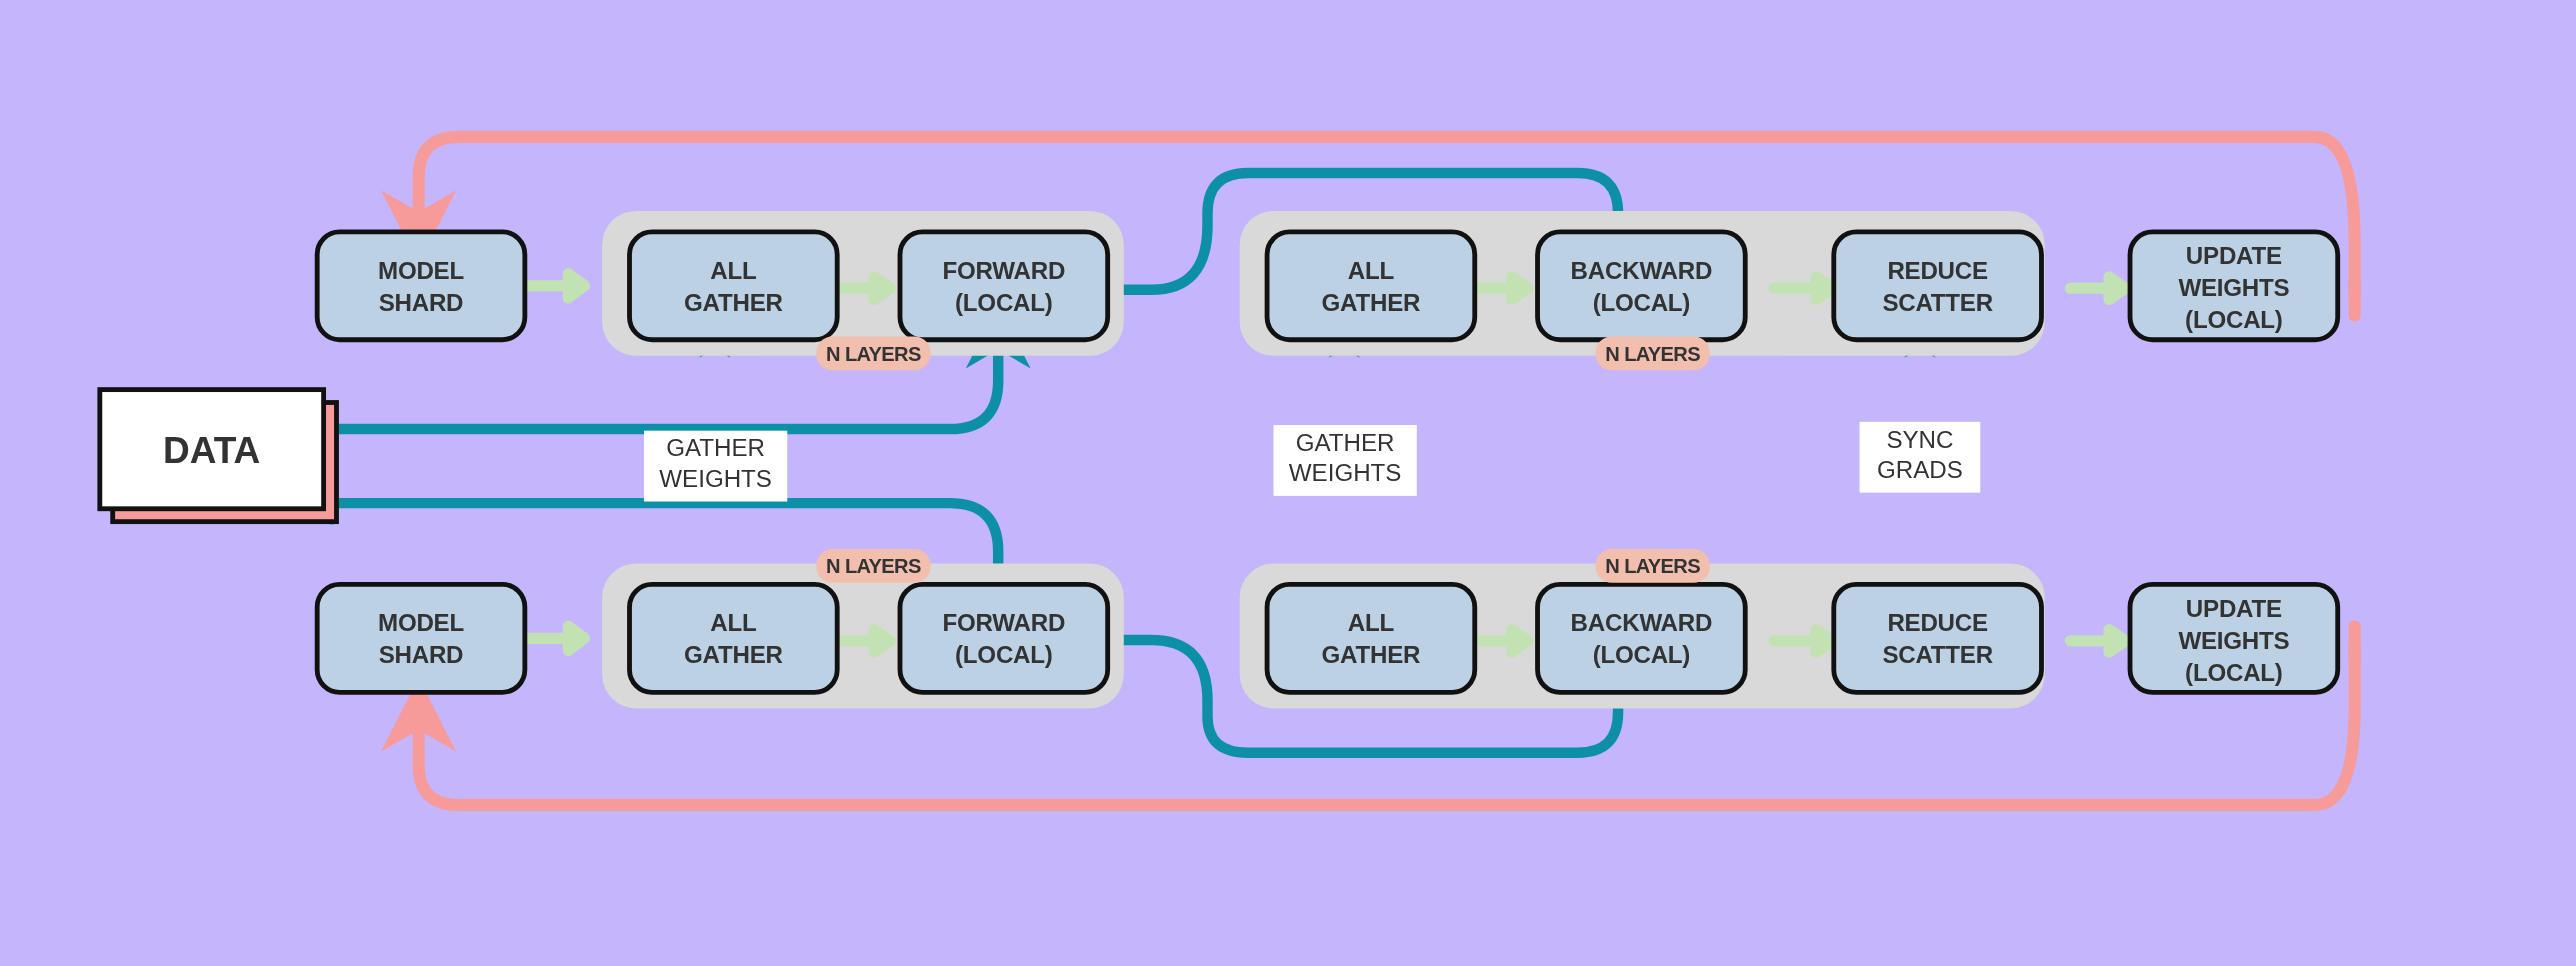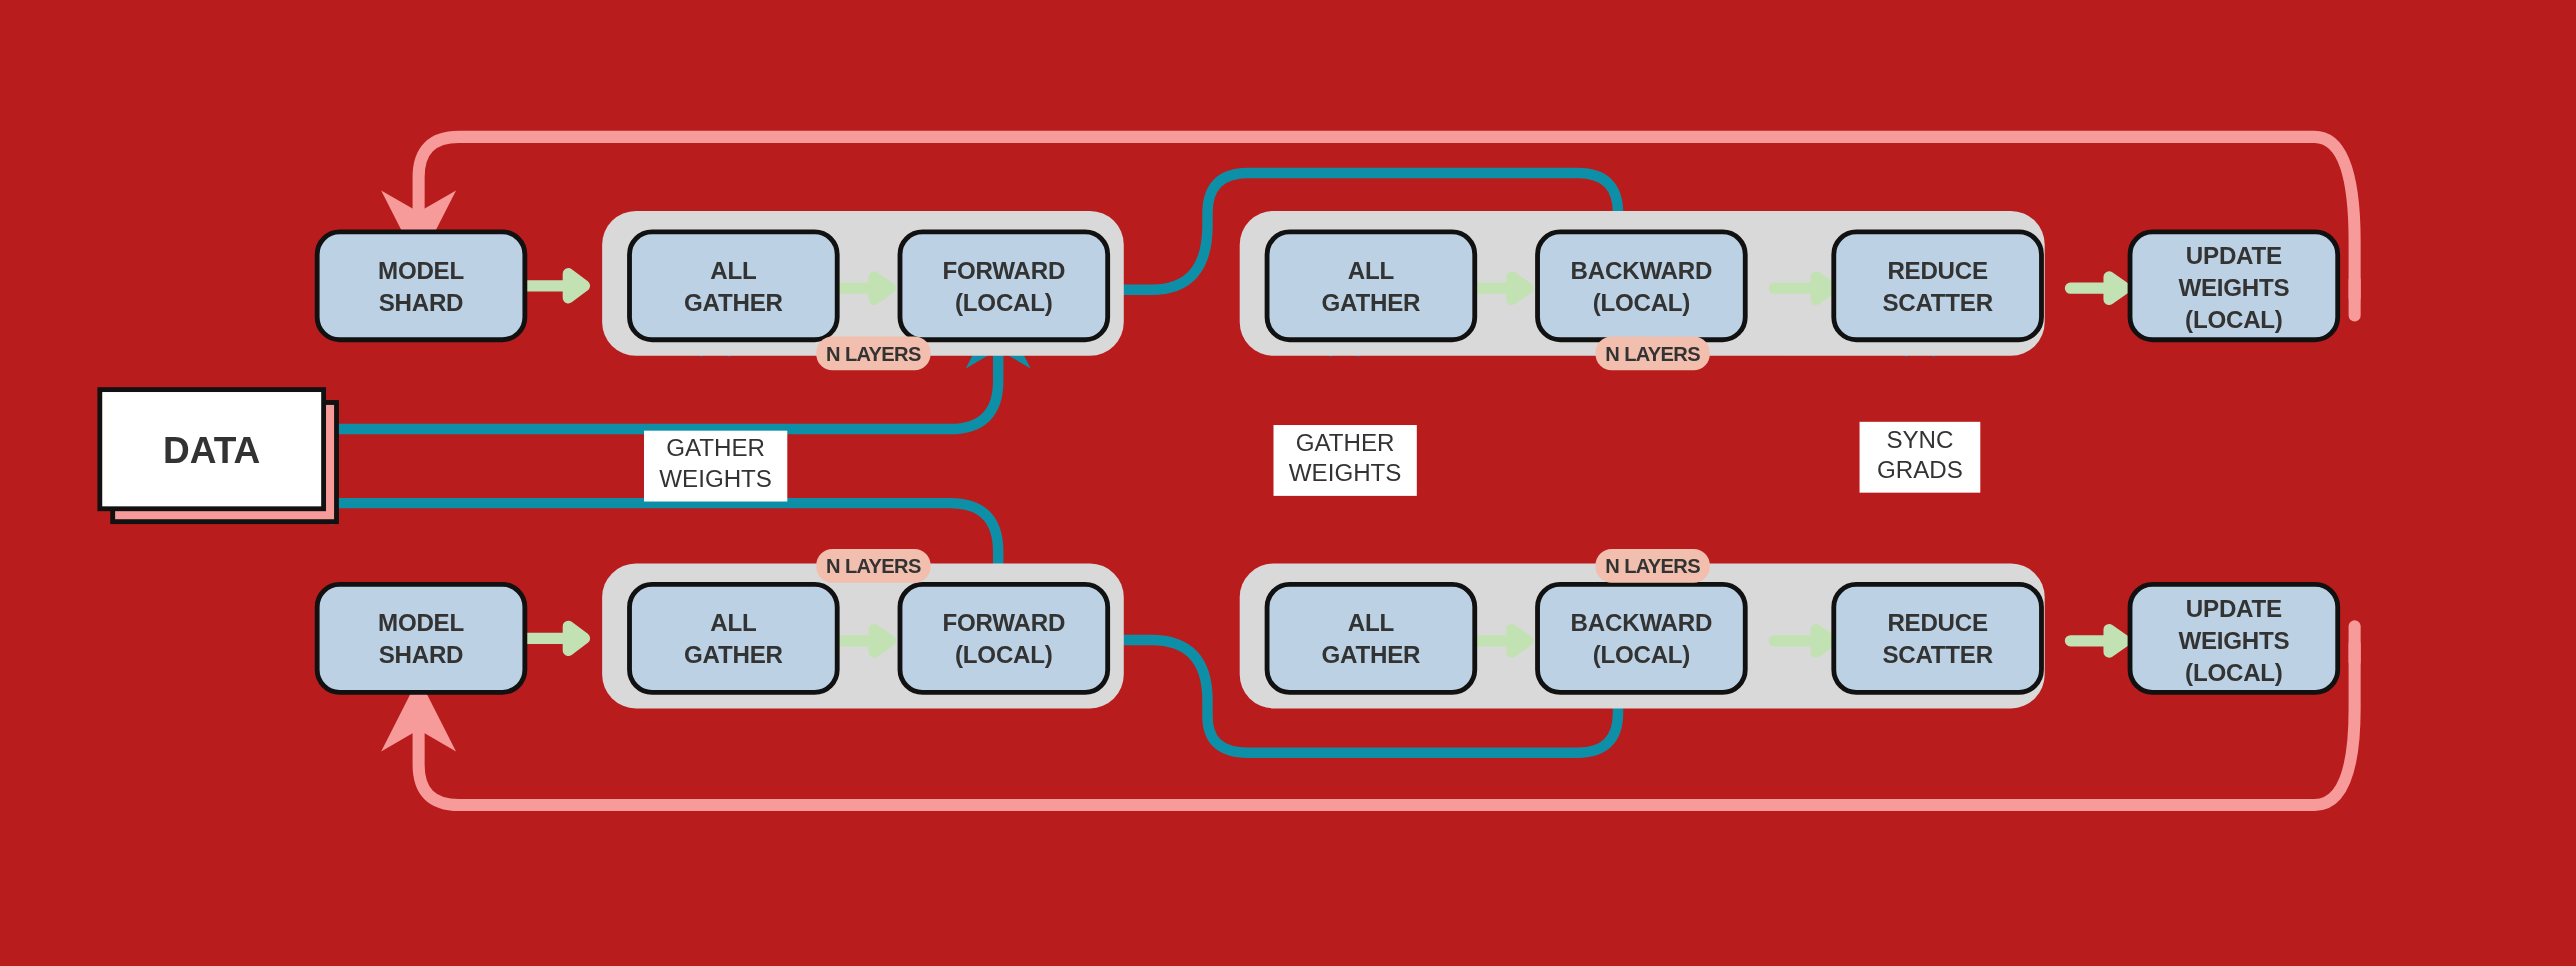--- a/index.html
+++ b/index.html
@@ -1,18 +1,18 @@
 <!DOCTYPE html>
 <html style="font-size:13px"><head>
 <meta charset="utf-8">
 <style>
   html,body{margin:0;padding:0;background:#ffffff;}
   body{width:2576px;height:966px;overflow:hidden;
        font-family:"Liberation Sans",sans-serif;}
-  #stage{position:relative;width:2576px;height:966px;background:#b91c1c;}
+  #stage{position:relative;width:2576px;height:966px;background:#c4b5fd;}
   svg.layer{position:absolute;top:0;left:0;width:2576px;height:966px;}
   #edges{z-index:1;}
   #nodes{z-index:2;}
 
   
   .boxlabel{
     font-family:"Liberation Sans",sans-serif;
     font-weight:bold;
     font-size:30px;
     fill:#333333;

